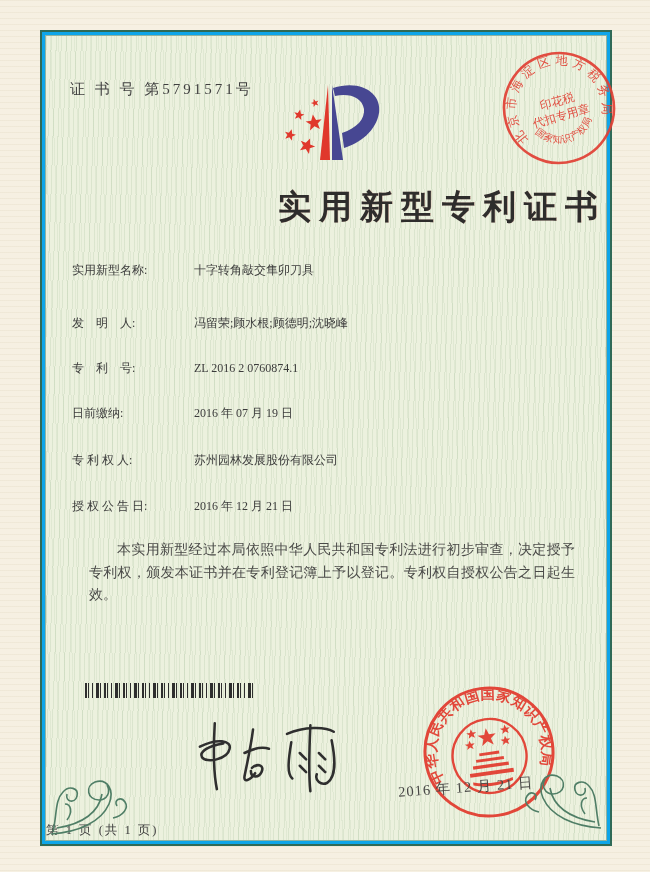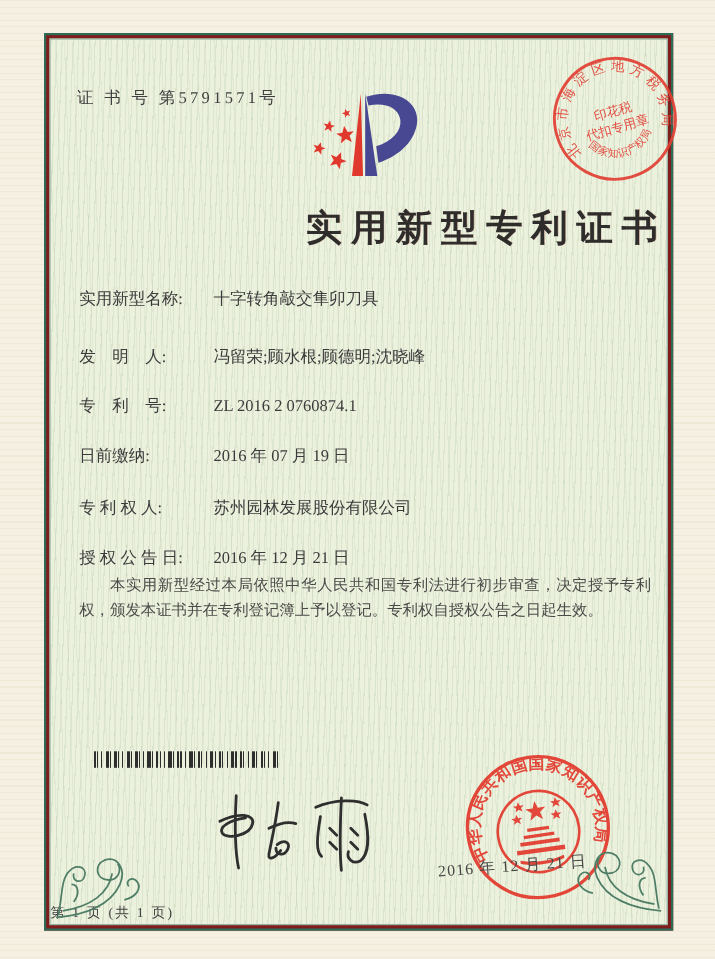--- a/index.html
+++ b/index.html
@@ -4,47 +4,47 @@
 <style>
   html,body{margin:0;padding:0;}
   body{
     width:650px;height:872px;position:relative;overflow:hidden;
     background:#f6f0e2;
     background-image:repeating-linear-gradient(180deg, rgba(220,210,185,.25) 0 1px, transparent 1px 6px);
     font-family:"Liberation Serif","DejaVu Serif",serif;
   }
   .certificate{
     position:absolute;left:40px;top:30px;width:572px;height:816px;
-    border:2px solid #2f6a57;box-sizing:border-box;background:#7f1d1d;
+    border:2px solid #2f6a57;box-sizing:border-box;background:#0ea5e9;
   }
   .inner{
     position:absolute;inset:3px;border:1px solid #8fb3a1;
     background-color:#ecf1de;
     background-image:
       repeating-linear-gradient(92deg, rgba(150,180,140,.20) 0 1px, transparent 1px 5px),
       repeating-linear-gradient(88deg, rgba(150,180,140,.14) 0 1px, transparent 1px 8px);
   }
   .cert-no{position:absolute;left:24px;top:44px;font-size:15px;letter-spacing:3px;color:#3f3f3f;}
   .logo{position:absolute;left:219px;top:36px;width:135px;height:105px;}
   .tax-stamp{position:absolute;left:452px;top:11px;width:122px;height:122px;opacity:.92;}
   .title{
     position:absolute;left:0;top:149px;width:100%;text-align:right;
     font-size:33px;font-weight:600;letter-spacing:8px;color:#2e2d2c;
     text-shadow:.6px 0 0 rgba(190,70,60,.30);
     font-family:Liberation Serif, serif;
   }
   .fields{position:absolute;left:26px;top:0;width:520px;}
-  .field{position:absolute;left:0;font-size:15px;color:#3b3b3b;white-space:pre;}
+  .field{position:absolute;left:0;font-size:12px;color:#3b3b3b;white-space:pre;}
   .field .flabel{display:inline-block;min-width:122px;}
   .f0{top:226px}.f1{top:279px}.f2{top:324px}.f3{top:369px}.f4{top:416px}.f5{top:462px}
   .paras{
     position:absolute;left:26px;top:486px;width:520px;
     font-size:14px;line-height:1.62;color:#4a4a48;text-align:justify;
   }
-  .paras p{margin:0;text-indent:2em;}
+  .paras p{margin:17px;text-indent:2em;}
   .barcode{
     position:absolute;left:39px;top:647px;width:168px;height:15px;
     background:repeating-linear-gradient(90deg,#2e2e2e 0 2px,transparent 2px 3px,#2e2e2e 3px 4px,transparent 4px 7px,#2e2e2e 7px 8px,transparent 8px 11px,#2e2e2e 11px 14px,transparent 14px 15px,#2e2e2e 15px 16px,transparent 16px 19px);
   }
   .director{position:absolute;left:51px;top:690px;font-size:15px;letter-spacing:3px;color:#333;line-height:2.0;}
   .signature{position:absolute;left:139px;top:672px;width:170px;height:90px;}
   .seal{position:absolute;left:363px;top:636px;width:160px;height:160px;opacity:.93;}
   .seal-date{
     position:absolute;left:352px;top:742px;font-size:14.5px;letter-spacing:1px;color:#474745;
     transform:rotate(-4deg);

